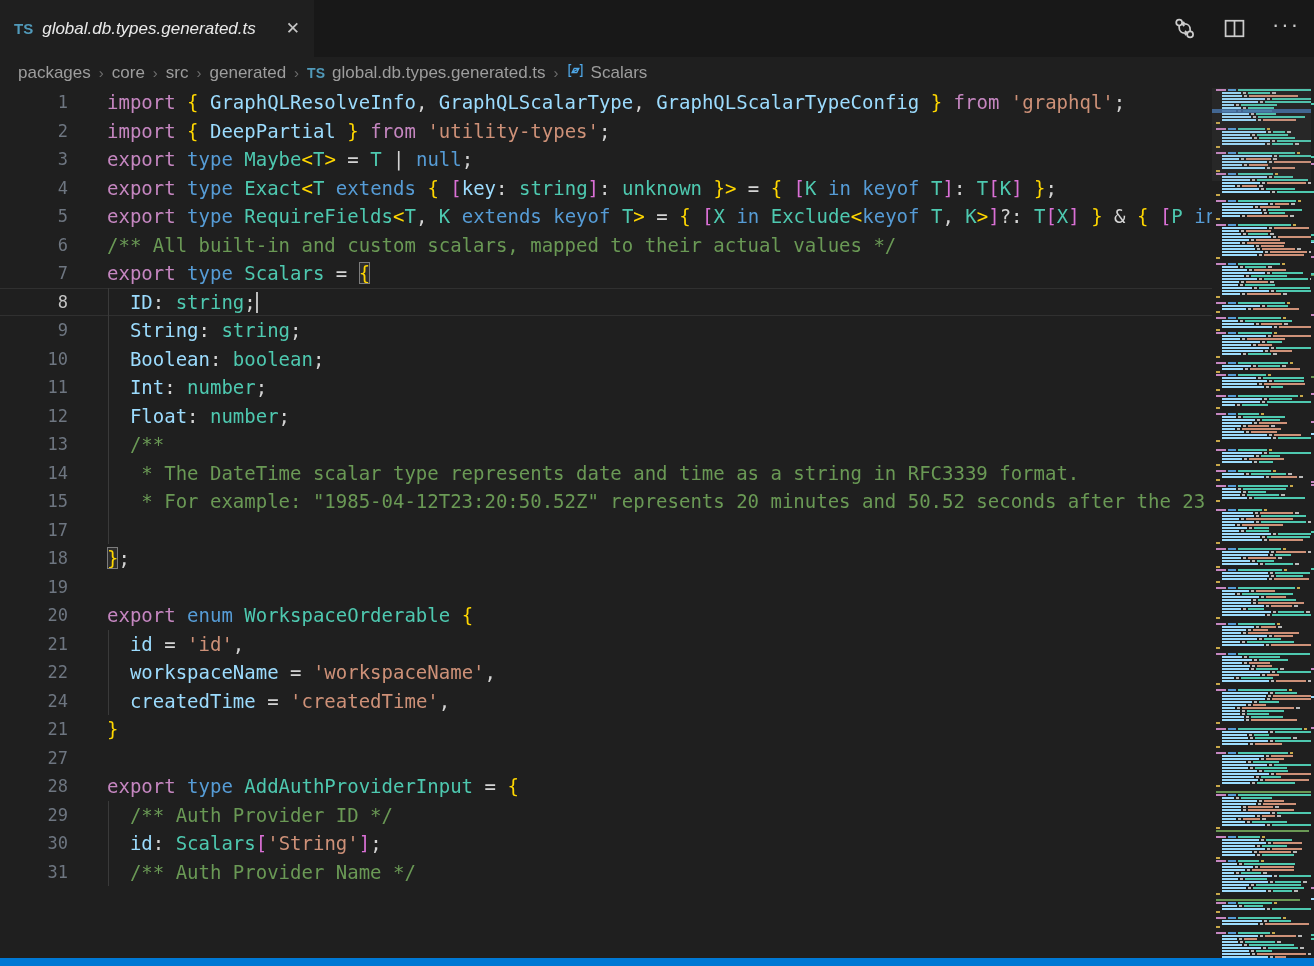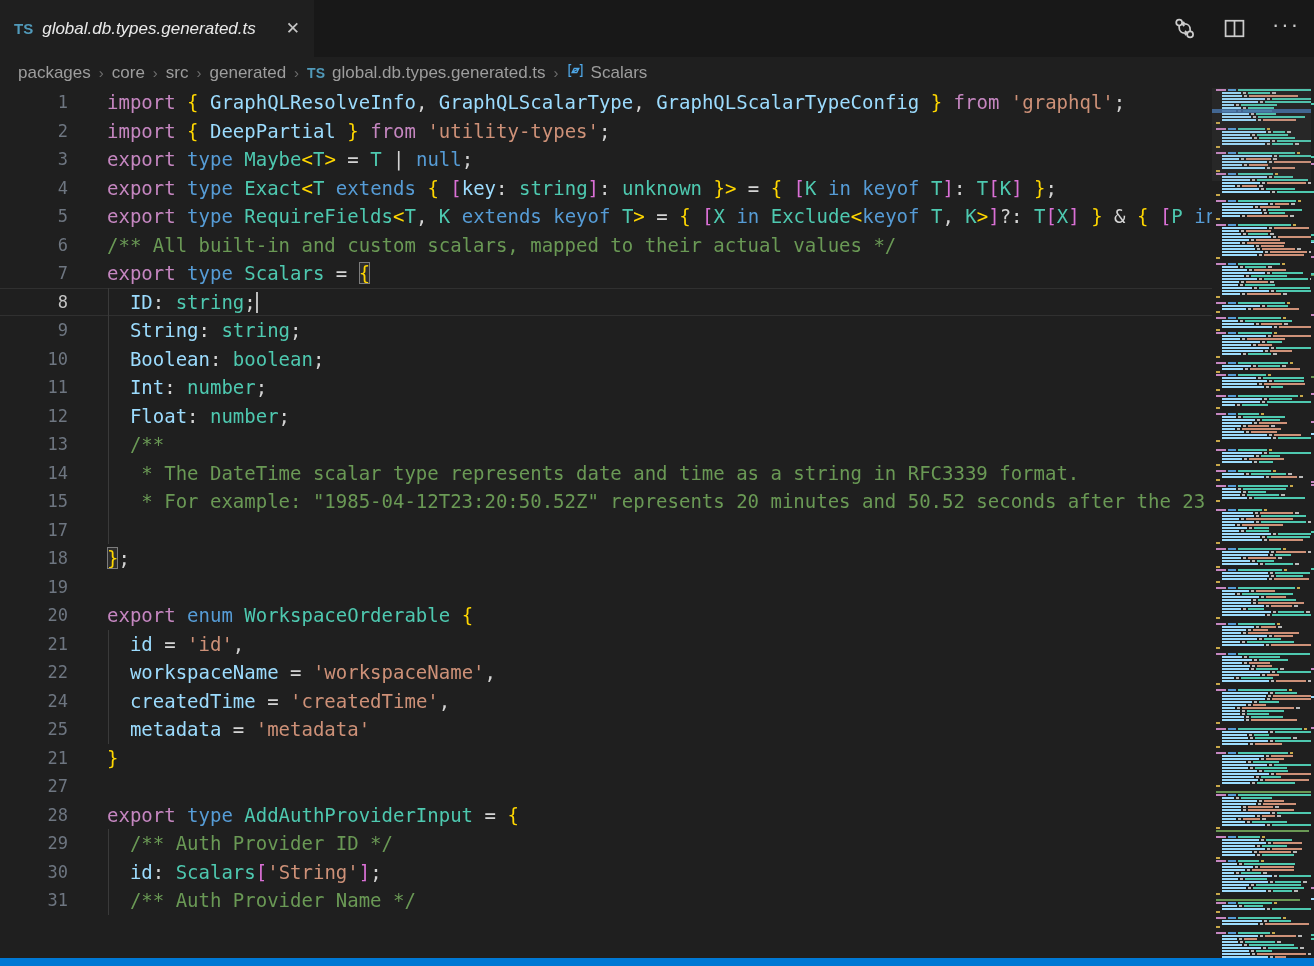--- a/index.html
+++ b/index.html
@@ -202,25 +202,20 @@
           <span class="num">22</span>
           <span class="guide"></span>
           <span class="codetxt"><span class="tk v">  workspaceName</span><span class="tk p"> = </span><span class="tk s">'workspaceName'</span><span class="tk p">,</span></span>
         </div>
         <div class="line">
           <span class="num">24</span>
           <span class="guide"></span>
           <span class="codetxt"><span class="tk v">  createdTime</span><span class="tk p"> = </span><span class="tk s">'createdTime'</span><span class="tk p">,</span></span>
         </div>
         <div class="line">
-          <span class="num">25</span>
-          <span class="guide"></span>
-          <span class="codetxt"><span class="tk v">  metadata</span><span class="tk p"> = </span><span class="tk s">'metadata'</span></span>
-        </div>
-        <div class="line">
           <span class="num">21</span>
           <span class="codetxt"><span class="tk g">}</span></span>
         </div>
         <div class="line">
           <span class="num">27</span>
           <span class="codetxt"></span>
         </div>
         <div class="line">
           <span class="num">28</span>
           <span class="codetxt"><span class="tk k">export </span><span class="tk b">type </span><span class="tk t">AddAuthProviderInput</span><span class="tk p"> = </span><span class="tk g">{</span></span>

